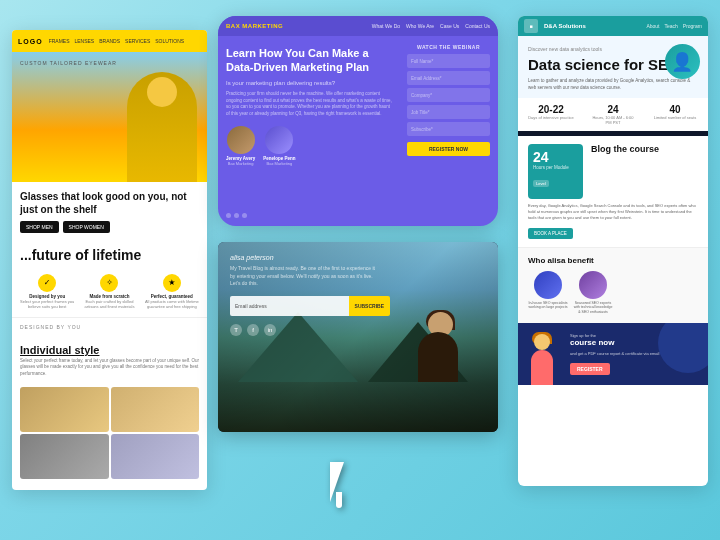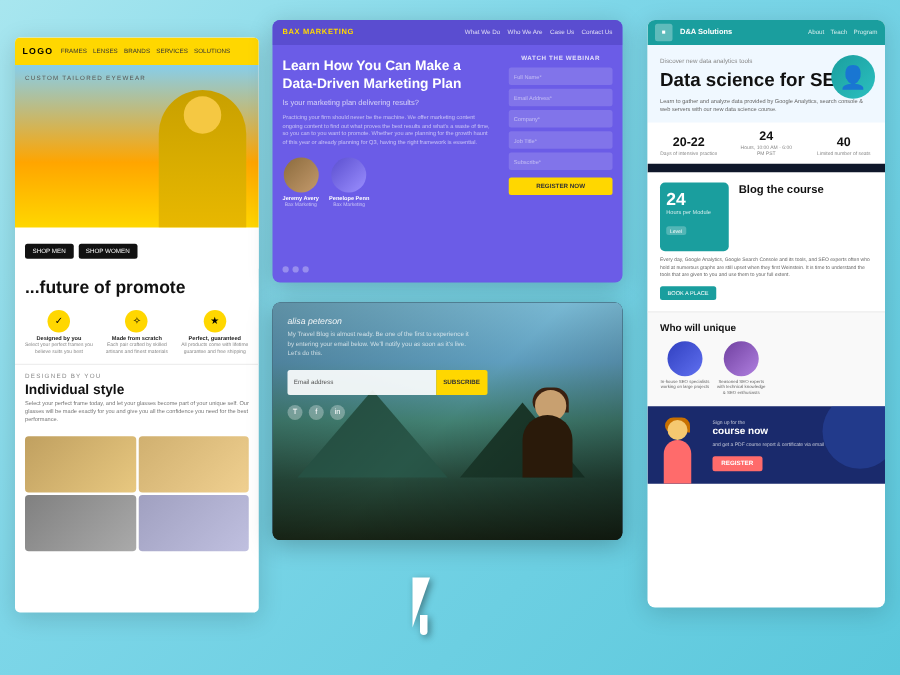--- a/index.html
+++ b/index.html
@@ -189,21 +189,22 @@
       font-size: 5px;
       color: #888;
       letter-spacing: 1px;
       text-transform: uppercase;
     }
 
     .card-left .individual-section h3 {
       font-size: 11px;
       font-weight: 900;
       color: #111;
-      margin-top: 2px;
+      margin-top: 14px;
+      text-decoration: underline;
     }
 
     .card-left .individual-section .ind-text {
       font-size: 4.5px;
       color: #777;
       line-height: 1.4;
       margin-top: 2px;
     }
 
     .card-left .photo-grid {
@@ -236,21 +237,21 @@
     }
 
     
     .card-mid-top {
       position: absolute;
       left: 218px;
       top: 16px;
       width: 280px;
       height: 210px;
       background: #6B5CE7;
-      border-radius: 6px;
+      border-radius: 18px;
       overflow: hidden;
       box-shadow: 0 4px 20px rgba(0,0,0,0.2);
     }
 
     .card-mid-top .nav-bar {
       height: 20px;
       background: #5a4dd0;
       display: flex;
       align-items: center;
       padding: 0 8px;
@@ -707,22 +708,21 @@
       left: 50%;
       transform: translate(-50%, -50%);
       font-size: 18px;
     }
 
     .card-right .stats-row {
       display: flex;
       gap: 16px;
       padding: 6px 10px;
       background: #fff;
-      border-bottom: 7px solid #0f172a;
-      align-items: flex-end;
+      border-bottom: 5px solid #0f172a;
     }
 
     .card-right .stat-item {
       flex: 1;
       text-align: center;
     }
 
     .card-right .stat-num {
       font-size: 10px;
       font-weight: 900;
@@ -948,26 +948,27 @@
         <span class="nav-item">BRANDS</span>
         <span class="nav-item">SERVICES</span>
         <span class="nav-item">SOLUTIONS</span>
       </div>
     </div>
     <div class="hero-img">
       <span class="label-custom">CUSTOM TAILORED EYEWEAR</span>
       <div class="person"></div>
     </div>
     <div class="hero-text">
+      <h2>Glasses that look good on you, not just on the shelf</h2>
       <div class="btns">
         <span class="btn-shop">SHOP MEN</span>
         <span class="btn-women">SHOP WOMEN</span>
       </div>
     </div>
-    <div class="tagline">...future of promote</div>
+    <div class="tagline">...future of lifetime</div>
     <div class="features">
       <div class="feature-item">
         <div class="icon-circle">
             <span>✓</span>
           </div>
         <div class="feat-label">Designed by you</div>
         <div class="feat-sub">Select your perfect frames you believe suits you best</div>
       </div>
       <div class="feature-item">
         <div class="icon-circle">
@@ -1106,21 +1107,21 @@
       <div class="hours-badge">
         <div class="hours-num">24</div>
         <div class="hours-label">Hours per Module</div>
         <div class="level-badge">Level</div>
       </div>
       <h4>Blog the course</h4>
       <div class="about-text">Every day, Google Analytics, Google Search Console and its tools, and SEO experts often who hold at numerous graphs are still upset when they first Weinstein. It is time to understand the tools that are given to you and use them to your full extent.</div>
       <div class="btn-place">BOOK A PLACE</div>
     </div>
     <div class="who-benefit">
-      <h4>Who will unique</h4>
+      <h4>Who alisa benefit</h4>
       <div class="benefit-avatars">
         <div class="benefit-avatar">
           <div class="av av-blue"></div>
           <div class="av-label">In-house SEO specialists working on large projects</div>
         </div>
         <div class="benefit-avatar">
           <div class="av av-purple"></div>
           <div class="av-label">Seasoned SEO experts with technical knowledge &amp; SEO enthusiasts</div>
         </div>
       </div>

